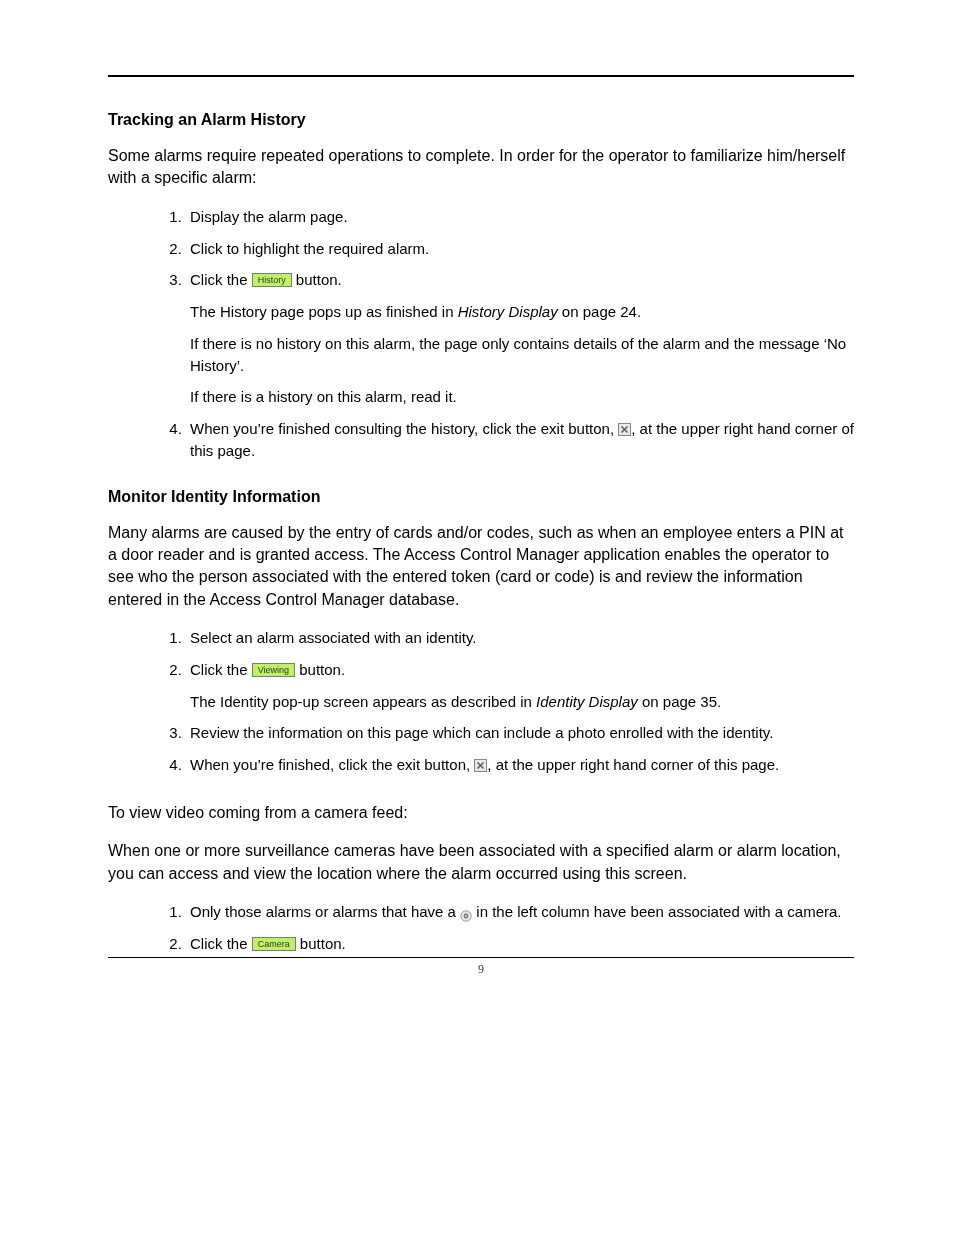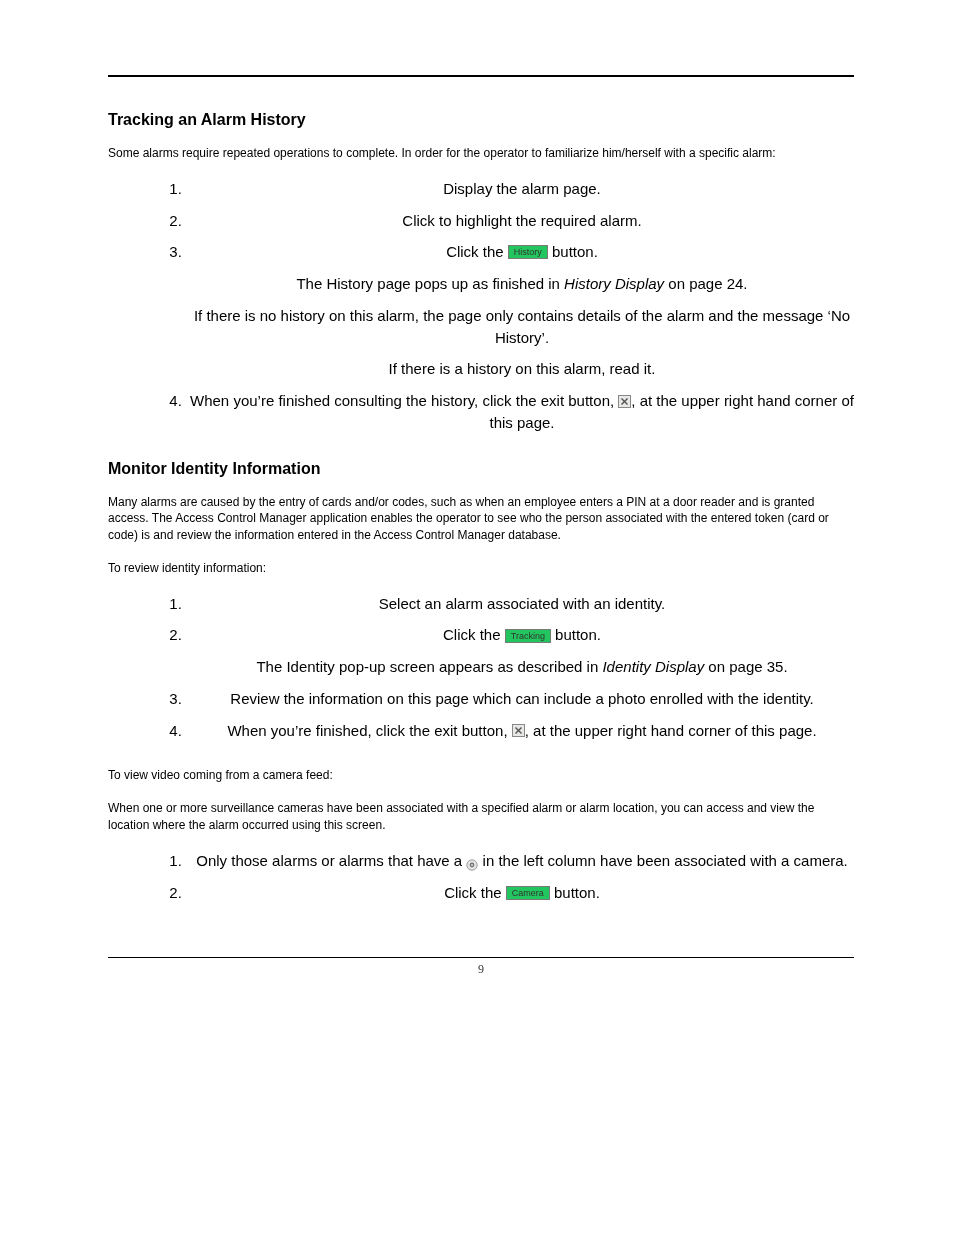--- a/index.html
+++ b/index.html
@@ -19,43 +19,42 @@
   .top-rule {
     border-top: 2px solid #000;
     margin-bottom: 34px;
   }
   h2.section {
     font-size: 16px;
     font-weight: bold;
     margin: 0 0 16px 0;
   }
   p {
-    font-size: 12px;
+    font-size: 16px;
     line-height: 1.4;
     margin: 0 0 16px 0;
   }
   ol.steps {
     margin: 0 0 20px 0;
     padding-left: 78px;
     font-size: 15px;
     line-height: 1.45;
-    text-align: center;
   }
   ol.steps > li {
     padding-left: 4px;
     margin-bottom: 10px;
   }
   .sub {
     margin-top: 10px;
     margin-bottom: 10px;
   }
   .btn-img {
     display: inline-block;
     border: 1px solid #7a7a7a;
-    background: #22c55e;
+    background: #bef264;
     font-size: 9px;
     font-family: Arial, sans-serif;
     padding: 1px 5px 1px 5px;
     line-height: 10px;
     vertical-align: middle;
     position: relative;
     top: -1px;
     color: #333;
   }
   .x-icon {
@@ -120,25 +119,24 @@
               <line x1="2.5" y1="2.5" x2="8.5" y2="8.5" stroke="#555" stroke-width="1.4"></line>
               <line x1="8.5" y1="2.5" x2="2.5" y2="8.5" stroke="#555" stroke-width="1.4"></line>
             </svg></span><span>, at the upper right hand corner of this page.</span>
       </li>
     </ol>
   </div>
 
   <div class="section-block">
     <h2 class="section">Monitor Identity Information</h2>
     <p>Many alarms are caused by the entry of cards and/or codes, such as when an employee enters a PIN at a door reader and is granted access. The Access Control Manager application enables the operator to see who the person associated with the entered token (card or code) is and review the information entered in the Access Control Manager database.</p>
-    <p>To review identity information:</p>
     <ol class="steps">
       <li><span>Select an alarm associated with an identity.</span></li>
       <li>
-        <span>Click the </span><span class="btn-img">Tracking</span><span> button.</span>
+        <span>Click the </span><span class="btn-img">Viewing</span><span> button.</span>
         <div class="sub">
           <span>The Identity pop-up screen appears as described in </span><em class="ref">Identity Display</em><span> on page 35.</span>
         </div>
       </li>
       <li><span>Review the information on this page which can include a photo enrolled with the identity.</span></li>
       <li>
         <span>When you’re finished, click the exit button, </span><span class="x-icon"><svg width="11" height="11" viewBox="0 0 11 11">
               <line x1="2.5" y1="2.5" x2="8.5" y2="8.5" stroke="#555" stroke-width="1.4"></line>
               <line x1="8.5" y1="2.5" x2="2.5" y2="8.5" stroke="#555" stroke-width="1.4"></line>
             </svg></span><span>, at the upper right hand corner of this page.</span>

